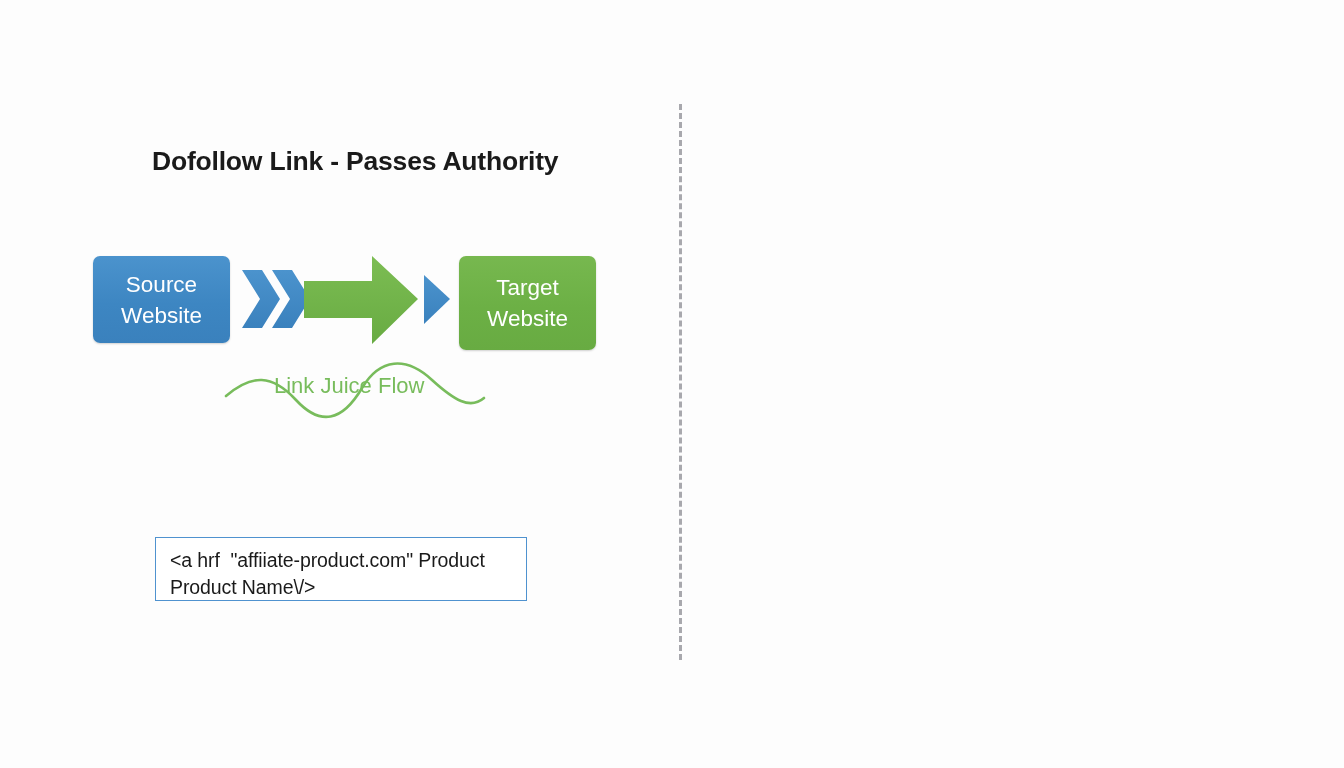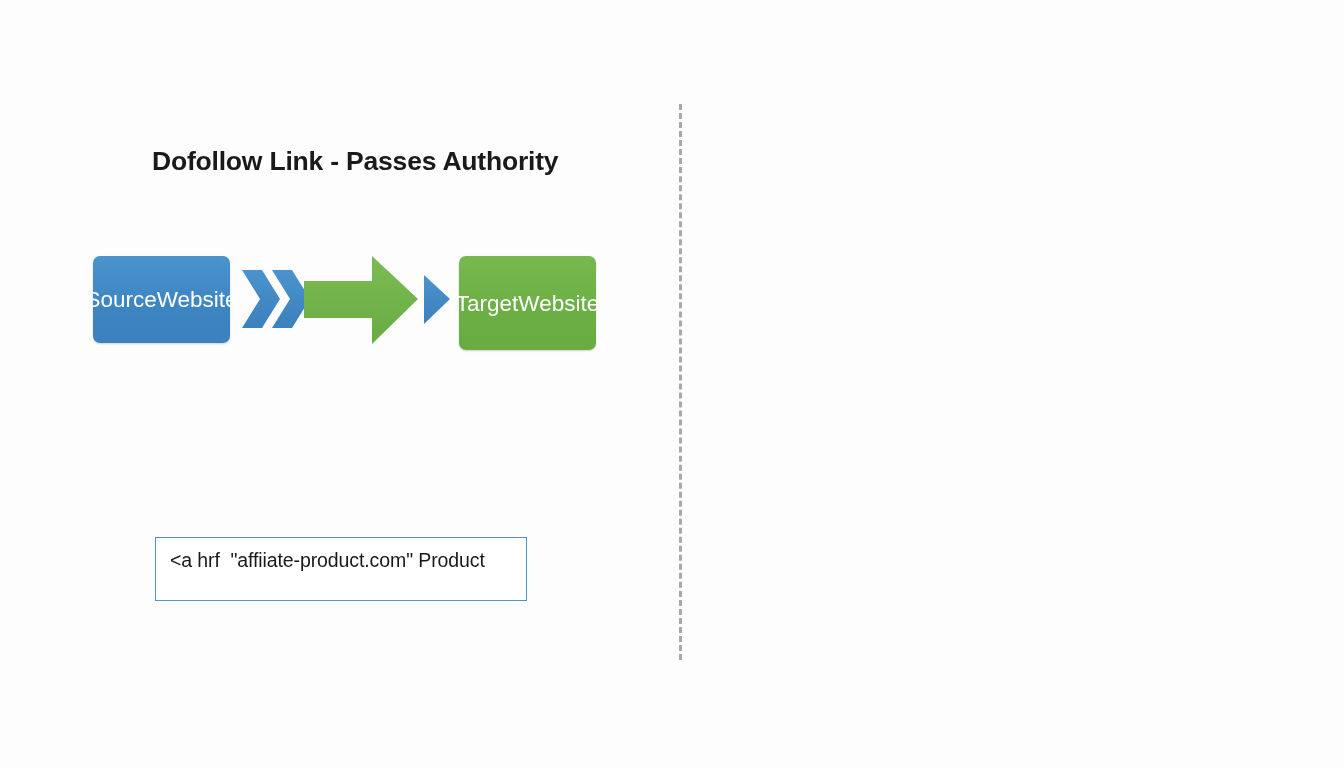--- a/index.html
+++ b/index.html
@@ -51,21 +51,21 @@
 
   
   .site-box {
     position: absolute;
     border-radius: 7px;
     color: #ffffff;
     font-size: 22.5px;
     line-height: 31px;
     text-align: center;
     display: flex;
-    flex-direction: row;
+    flex-direction: column;
     align-items: center;
     justify-content: center;
     box-sizing: border-box;
   }
   .box-source-blue {
     left: 93px; top: 256px; width: 137px; height: 87px;
     background: linear-gradient(180deg, #4b93cd 0%, #3d86c2 55%, #3a81bd 100%);
     box-shadow: 0 1px 2px rgba(0,0,0,.18);
   }
   .box-target-green {
@@ -145,23 +145,30 @@
 
       <path d="M10,22 L30,22 L48,51 L30,80 L10,80 L28,51 Z" fill="url(#gBlue)"></path>
 
       <path d="M40,22 L60,22 L78,51 L60,80 L40,80 L58,51 Z" fill="url(#gBlue)"></path>
 
       <path d="M72,33 L140,33 L140,8 L186,51 L140,96 L140,70 L72,70 Z" fill="url(#gGreen)"></path>
 
       <path d="M192,27 L218,51 L192,76 Z" fill="url(#gBlue)"></path>
     </svg>
 
+    <div class="juice-wrap juice-left">
+      <svg class="juice-svg" width="270" height="72" viewBox="0 0 270 72">
+        <path d="M4,44 C30,22 50,22 74,48 C98,74 120,70 140,36 C158,6 184,4 210,28 C232,48 248,58 262,46" fill="none" stroke="#78bc5c" stroke-width="2.6" stroke-linecap="round"></path>
+      </svg>
+      <div class="juice-label juice-label-left">Link Juice Flow</div>
+    </div>
 
     <div class="code-box code-left">
       <div class="code-line">&lt;a hrf  "affiiate-product.com" Product</div>
+      <div class="code-line">Product Name\/&gt;</div>
     </div>
   </div>
 
   <div class="panel panel-right">
 
     
 
     
 
     

